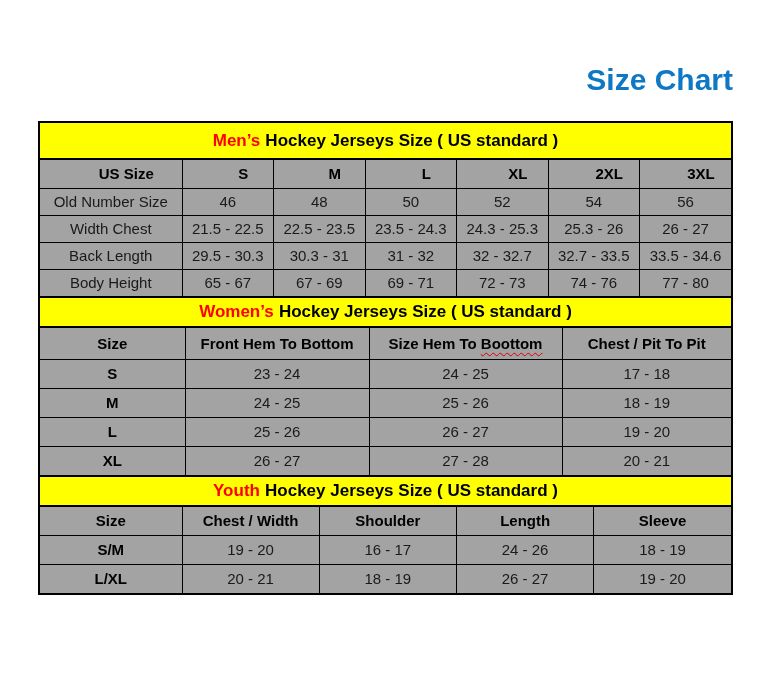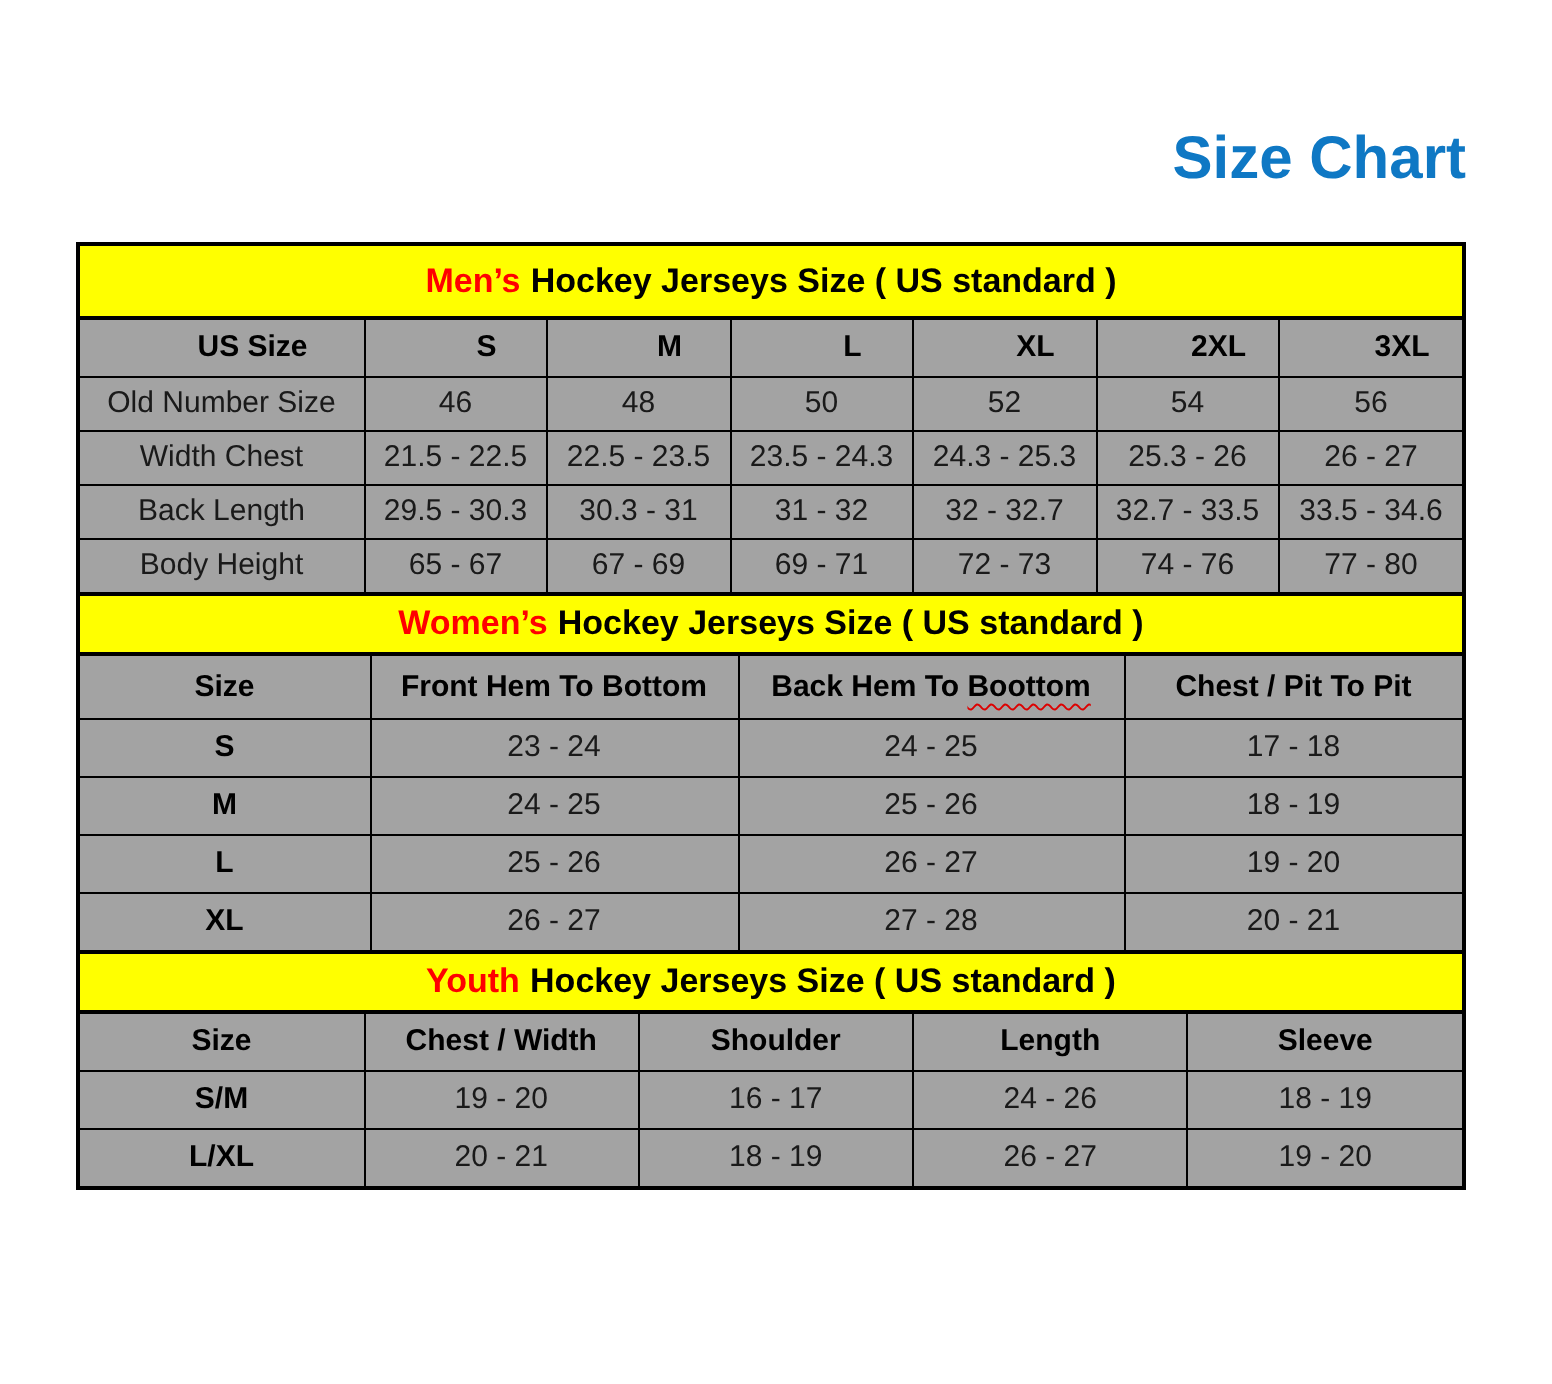--- a/index.html
+++ b/index.html
@@ -153,21 +153,21 @@
     <colgroup>
       <col style="width:145px">
         <col style="width:184px">
         <col style="width:193px">
         <col>
     </colgroup>
     <thead>
         <tr>
           <td>Size</td>
           <td>Front Hem To Bottom</td>
-          <td><span style="white-space: pre;">Back Hem To </span><span class="wavy">Boottom</span></td>
+          <td><span style="white-space: pre;">Size Hem To </span><span class="wavy">Boottom</span></td>
           <td>Chest / Pit To Pit</td>
         </tr>
       </thead>
     <tbody>
         <tr>
           <td>S</td>
           <td>23 - 24</td>
           <td>24 - 25</td>
           <td>17 - 18</td>
         </tr>

